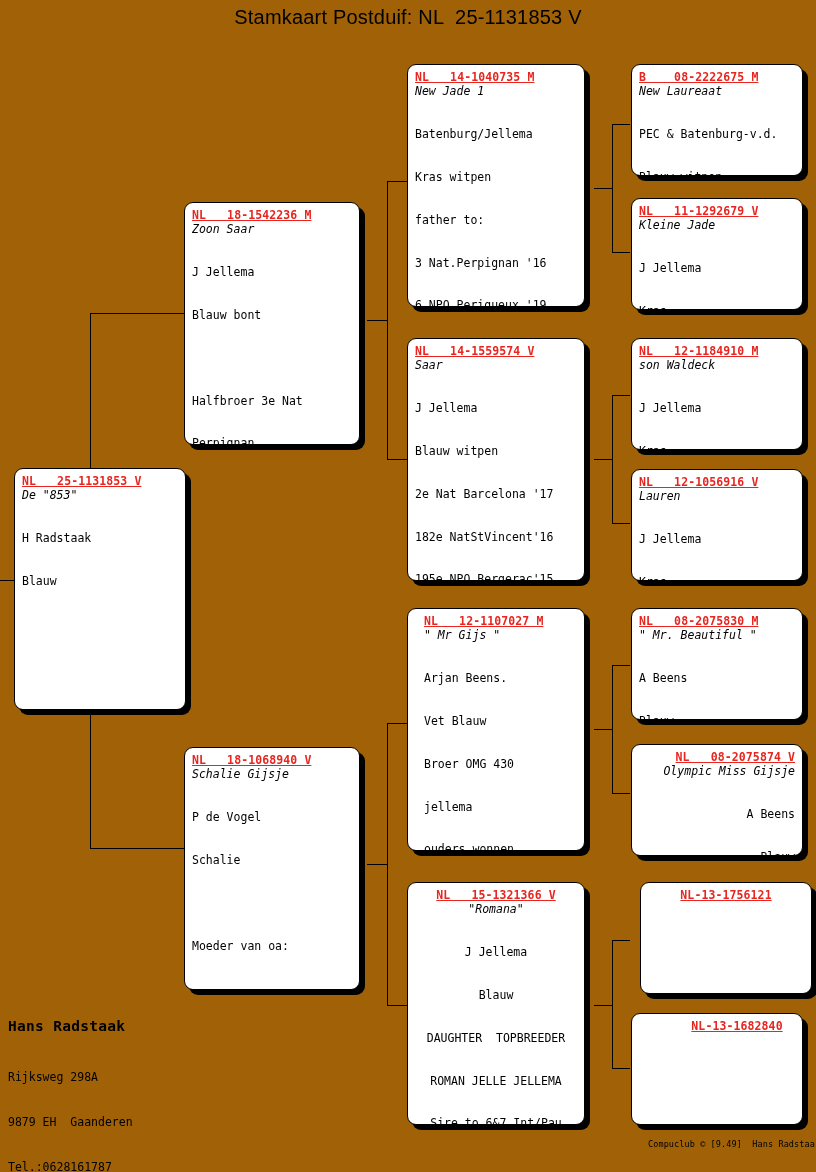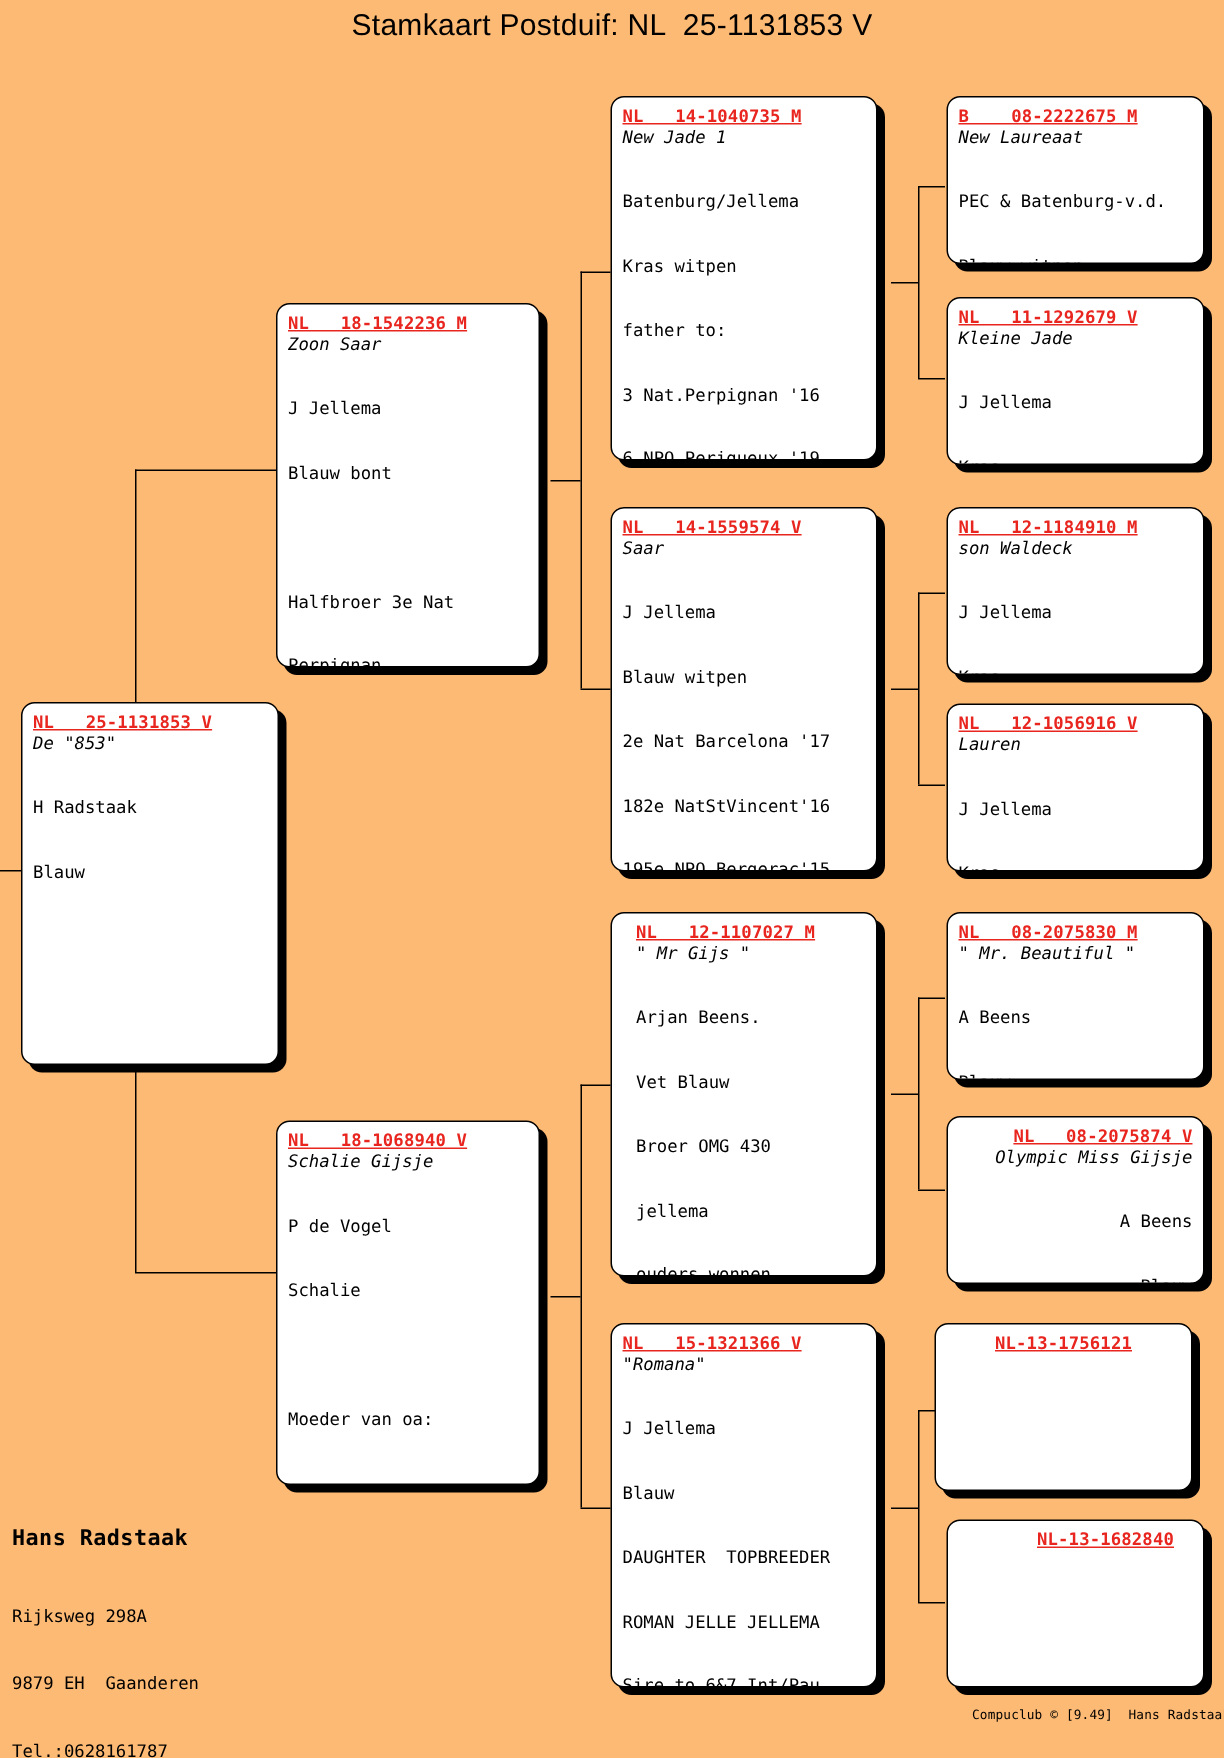--- a/index.html
+++ b/index.html
@@ -8,21 +8,21 @@
     background: #ffffff;
   }
   body {
     font-family: "DejaVu Sans Mono", "Liberation Mono", monospace;
   }
   #page {
     position: relative;
     width: 816px;
     height: 1172px;
     overflow: hidden;
-    background: #fdba74;
+    background: #a16207;
   }
   
   .page-title {
     position: absolute;
     left: 0;
     top: 6px;
     width: 816px;
     text-align: center;
     font-family: "Liberation Sans", sans-serif;
     font-size: 20px;
@@ -239,21 +239,21 @@
       
       
       
       
       
       
       
     </div>
   </div>
 
-  <div class="node" style="left:407px; top:882px; width:178px; height:243px;">
+  <div class="node" style="left:407px; top:882px; width:178px; height:243px;text-align:center;">
     <div class="hdr">NL   15-1321366 V</div>
     <div class="nick">"Romana"</div>
     <div class="lines">
       <div>J Jellema</div>
       <div>Blauw</div>
       <div>DAUGHTER  TOPBREEDER</div>
       <div>ROMAN JELLE JELLEMA</div>
       <div>Sire to 6&amp;7 Int/Pau</div>
       
       
@@ -324,21 +324,21 @@
     <div class="hdr">NL   08-2075874 V</div>
     <div class="nick">Olympic Miss Gijsje</div>
     <div class="lines">
       <div>A Beens</div>
       <div>Blauw</div>
       
       
     </div>
   </div>
 
-  <div class="node" style="left:623px; top:882px; width:172px; height:112px;">
+  <div class="node" style="left:640px; top:882px; width:172px; height:112px;">
     <div class="hdr centered">NL-13-1756121</div>
   </div>
 
   <div class="node" style="left:631px; top:1013px; width:172px; height:112px;padding-left:47px;">
     <div class="hdr centered">NL-13-1682840</div>
   </div>
 
   <div class="owner-name">Hans Radstaak</div>
   <div class="owner-lines">
     <div>Rijksweg 298A</div>

